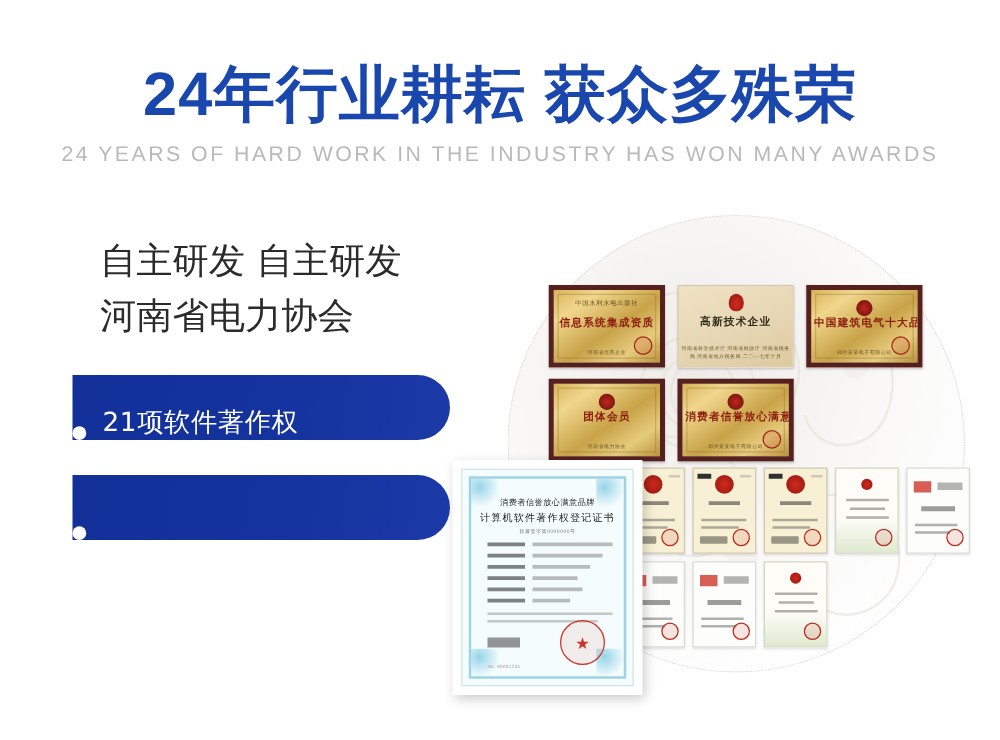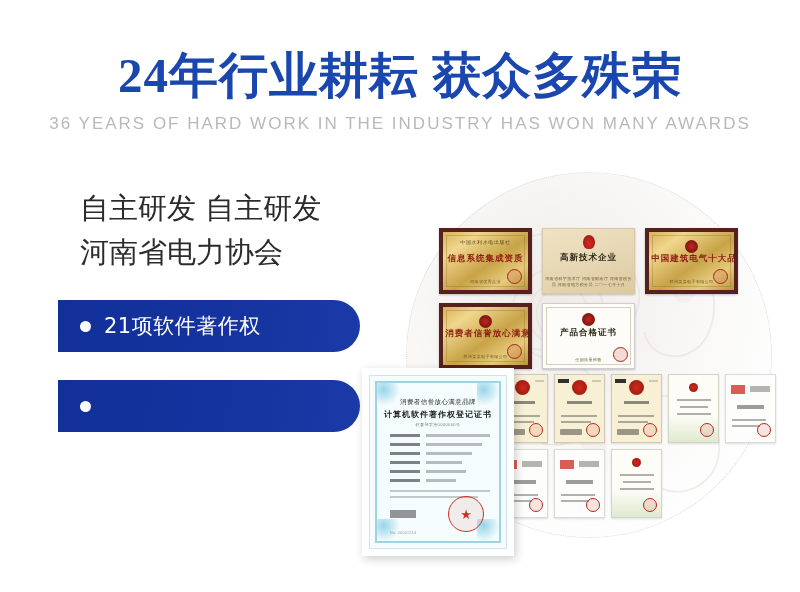--- a/index.html
+++ b/index.html
@@ -21,21 +21,21 @@
   
   .header {
     position: absolute;
     left: 0;
     top: 46px;
     width: 800px;
     text-align: center;
     z-index: 30;
   }
   .title-cn {
-    font-family: Liberation Serif, serif;
+    font-family: Liberation Sans, sans-serif;
     font-size: 49px;
     font-weight: bold;
     color: #1a47ad;
     letter-spacing: 1px;
     line-height: 60px;
     white-space: nowrap;
   }
   .title-en {
     margin-top: 8px;
     font-family: "Liberation Sans", sans-serif;
@@ -69,23 +69,22 @@
     margin-top: 26px;
   }
   .banner {
     position: relative;
     width: 302px;
     height: 52px;
     margin-bottom: 28px;
     background: linear-gradient(100deg, #123098 0%, #15339e 55%, #1b3aa8 100%);
     border-radius: 0 26px 26px 0;
     display: flex;
-    align-items: center;
+    align-items: flex-end;
     box-sizing: border-box;
-    padding-left: 22px;
   }
   .banner-dot {
     width: 11px;
     height: 11px;
     border-radius: 50%;
     background: #ffffff;
     flex: 0 0 auto;
     margin-right: 13px;
   }
   .banner-label {
@@ -373,21 +372,21 @@
     letter-spacing: 0.4px;
     white-space: nowrap;
   }
   .cert-t2 {
     position: absolute;
     left: 0; right: 0;
     top: 33px;
     text-align: center;
     font-family: "DejaVu Sans", sans-serif;
     font-size: 8px;
-    font-weight: bold;
+    font-weight: normal;
     color: #1c1c1c;
     letter-spacing: 1px;
     white-space: nowrap;
   }
   .cert-no {
     position: absolute;
     left: 0; right: 0;
     top: 46px;
     text-align: center;
     font-size: 4px;
@@ -462,21 +461,21 @@
     letter-spacing: 0.3px;
   }
 </style>
 </head>
 <body>
 
 <div id="page">
 
   <div class="header">
     <div class="title-cn">24年行业耕耘 获众多殊荣</div>
-    <div class="title-en">36 YEARS OF HARD WORK IN THE INDUSTRY HAS WON MANY AWARDS</div>
+    <div class="title-en">24 YEARS OF HARD WORK IN THE INDUSTRY HAS WON MANY AWARDS</div>
   </div>
 
   <div class="art">
     <div class="circle-bg"></div>
     <div class="circle-pattern">
       <svg width="360" height="360" viewBox="0 0 360 360" xmlns="http://www.w3.org/2000/svg">
         <g fill="none" stroke="#e3ded7" stroke-width="2">
           <path d="M40 120 C80 60, 160 40, 210 80 C250 112, 230 170, 180 175 C130 180, 110 130, 150 110"></path>
           <path d="M60 200 C100 160, 170 170, 190 215 C205 250, 160 285, 125 265 C95 248, 100 205, 135 205"></path>
           <path d="M230 230 C275 205, 320 240, 310 285 C302 320, 255 330, 238 300"></path>
@@ -510,29 +509,28 @@
       <div class="plaque framed">
         <div class="plaque-inner"></div>
         <div class="pl-emblem"></div>
         <div class="pl-title">中国建筑电气十大品牌</div>
         <div class="pl-foot">郑州某某电子有限公司</div>
         <div class="pl-stamp"></div>
       </div>
       <div class="plaque framed">
         <div class="plaque-inner"></div>
         <div class="pl-emblem"></div>
+        <div class="pl-title">团体会员</div>
+        <div class="pl-foot">河南省电力协会</div>
+      </div>
+      <div class="plaque framed">
+        <div class="plaque-inner"></div>
+        <div class="pl-emblem"></div>
         <div class="pl-title">消费者信誉放心满意品牌</div>
         <div class="pl-foot">郑州某某电子有限公司</div>
-        <div class="pl-stamp"></div>
-      </div>
-      <div class="plaque white">
-        <div class="plaque-inner"></div>
-        <div class="pl-emblem"></div>
-        <div class="pl-title dark">产品合格证书</div>
-        <div class="pl-foot">全国质量检验</div>
         <div class="pl-stamp"></div>
       </div>
     </div>
 
     <div class="patent-grid">
       <div class="patent">
         <div class="pt-corner-l"></div>
         <div class="pt-seal"></div>
         <div class="pt-corner-r"></div>
         <div class="pt-title"></div>

